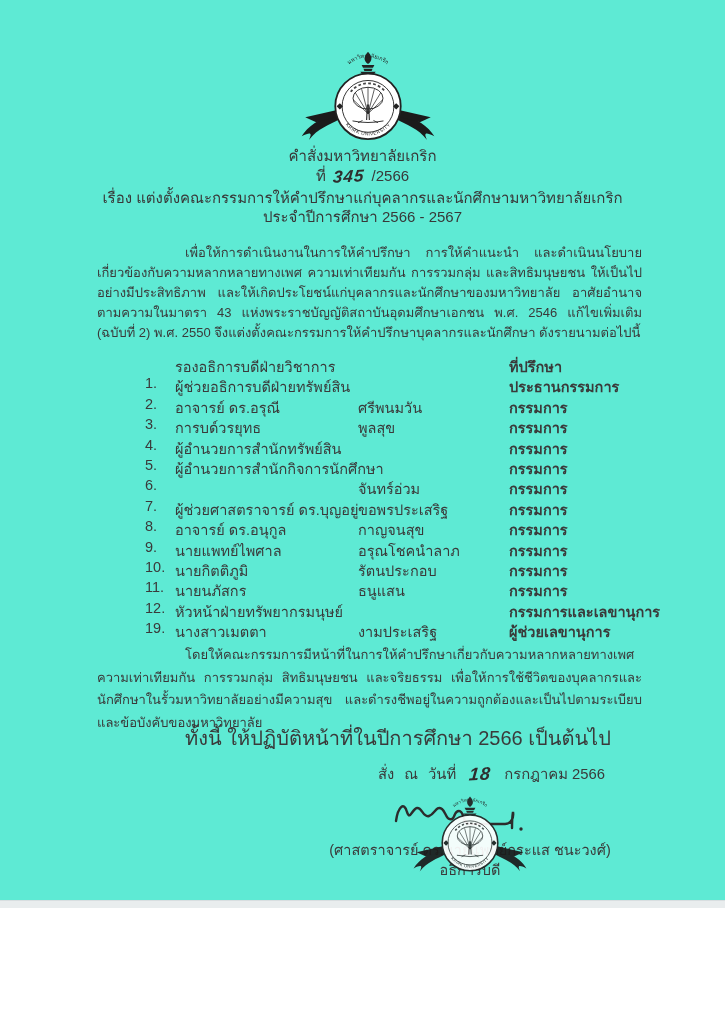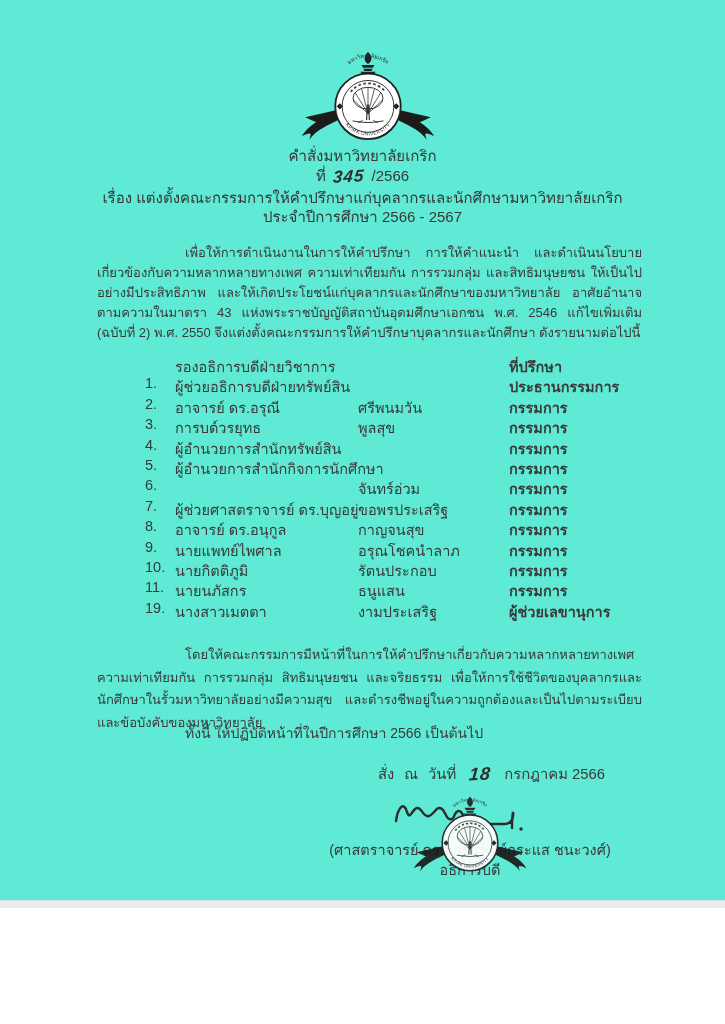--- a/index.html
+++ b/index.html
@@ -22,21 +22,21 @@
   .handwritten{
     display:inline-block;font-style:italic;font-weight:600;
     font-size:17px;letter-spacing:1px;transform:skewX(-8deg) rotate(-3deg);
     vertical-align:-1px;color:#2e2e2e;padding:0 3px;
   }
   .hand-day{font-size:18px;}
   
   .para{margin:0;font-size:13px;text-align:justify;color:#3a3a3a;}
   .intro{top:243px;left:97px;width:545px;line-height:20px;text-indent:88px;}
   .duty{top:644px;left:97px;width:545px;line-height:22.5px;text-indent:88px;}
-  .effective{top:722px;left:185px;font-size:14px;color:#3a3a3a;text-align:center;}
+  .effective{top:722px;left:185px;font-size:20px;color:#3a3a3a;text-align:center;}
   
   .committee{top:355px;left:145px;width:520px;font-size:14.5px;color:#3a3a3a;}
   .crow{position:relative;height:20.4px;white-space:nowrap;}
   .c-no{position:absolute;left:0;}
   .c-name{position:absolute;left:30px;}
   .c-surname{position:absolute;left:213px;}
   .c-role{position:absolute;left:364px;font-weight:bold;}
   
   .date-line{top:762px;left:378px;font-size:14.8px;color:#3a3a3a;white-space:nowrap;}
   .date-gap{display:inline-block;width:10px;}
@@ -179,20 +179,26 @@
       <span class="c-surname">รัตนประกอบ</span>
       <span class="c-role">กรรมการ</span>
     </div>
     <div class="crow">
       <span class="c-no">11.</span>
       <span class="c-name">นายนภัสกร</span>
       <span class="c-surname">ธนูแสน</span>
       <span class="c-role">กรรมการ</span>
     </div>
     <div class="crow">
+      <span class="c-no">12.</span>
+      <span class="c-name">หัวหน้าฝ่ายทรัพยากรมนุษย์</span>
+      <span class="c-surname"></span>
+      <span class="c-role">กรรมการและเลขานุการ</span>
+    </div>
+    <div class="crow">
       <span class="c-no">19.</span>
       <span class="c-name">นางสาวเมตตา</span>
       <span class="c-surname">งามประเสริฐ</span>
       <span class="c-role">ผู้ช่วยเลขานุการ</span>
     </div>
   </div>
 
   <p class="abs para duty">โดยให้คณะกรรมการมีหน้าที่ในการให้คำปรึกษาเกี่ยวกับความหลากหลายทางเพศ ความเท่าเทียมกัน การรวมกลุ่ม สิทธิมนุษยชน และจริยธรรม เพื่อให้การใช้ชีวิตของบุคลากรและนักศึกษาในรั้วมหาวิทยาลัยอย่างมีความสุข และดำรงชีพอยู่ในความถูกต้องและเป็นไปตามระเบียบและข้อบังคับของมหาวิทยาลัย</p>
 
   <div class="abs effective">ทั้งนี้ ให้ปฏิบัติหน้าที่ในปีการศึกษา 2566 เป็นต้นไป</div>

